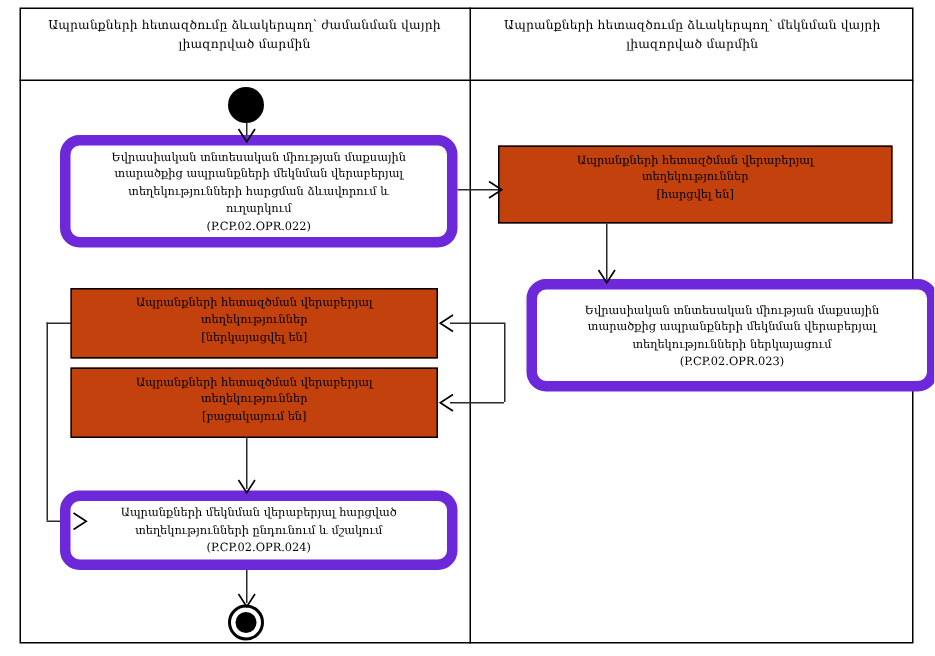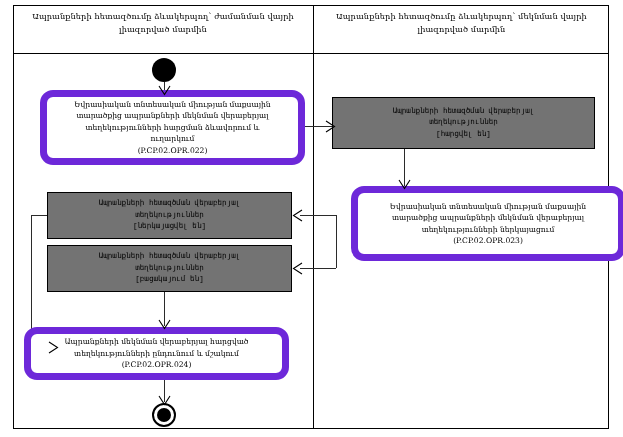--- a/index.html
+++ b/index.html
@@ -63,31 +63,29 @@
     line-height:11.4px;
     color:#000;
     padding:3px 9px;
     z-index:3;
   }
   
   .objectnode{
     position:absolute;
     box-sizing:border-box;
     border:1px solid #000;
-    background:#737373;
+    background:#c2410c;
     display:flex;
-    align-items:center;
     justify-content:center;
     text-align:center;
     font-size:7.6px;
     line-height:11.4px;
     color:#000;
     padding:3px 8px;
     z-index:3;
-    font-family:Liberation Mono, monospace;
   }
   .node-text{white-space:pre-line;display:block;}
   
   .initial-node{
     position:absolute;
     width:24px;height:24px;
     border-radius:50%;
     background:#000;
     z-index:4;
   }
@@ -173,21 +171,21 @@
       </svg>
   </div>
 
   <div class="edge-v" style="left:164px; top:292px; height:34px;"></div>
   <div class="arrow" style="left:159px; top:320px;">
     <svg width="11" height="9">
         <path d="M0 0 L5.5 8.5 L11 0" fill="none" stroke="#000" stroke-width="1.1"></path>
       </svg>
   </div>
 
-  <div class="action" style="left:24px; top:327px; width:265px; height:53px;">
+  <div class="action" style="left:40px; top:327px; width:265px; height:53px;">
     <span class="node-text">Ապրանքների մեկնման վերաբերյալ հարցված
 տեղեկությունների ընդունում և մշակում
 (P.CP.02.OPR.024)</span>
   </div>
 
   <div class="edge-v" style="left:164px; top:380px; height:22px;"></div>
   <div class="arrow" style="left:159px; top:396px;">
     <svg width="11" height="9">
         <path d="M0 0 L5.5 8.5 L11 0" fill="none" stroke="#000" stroke-width="1.1"></path>
       </svg>

